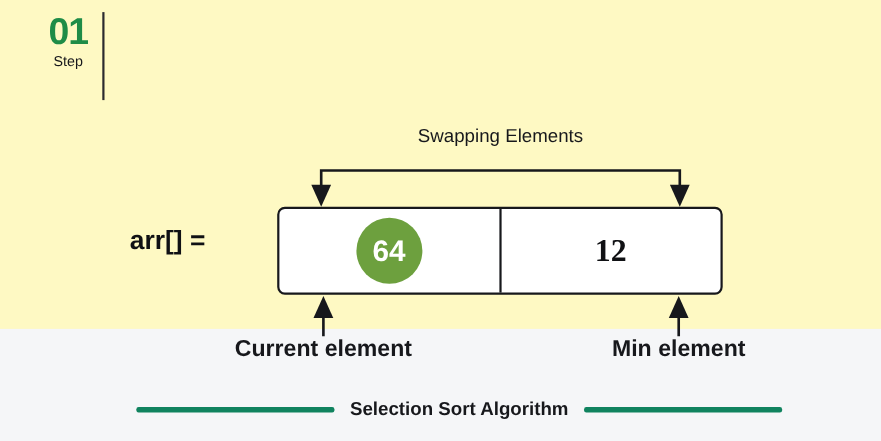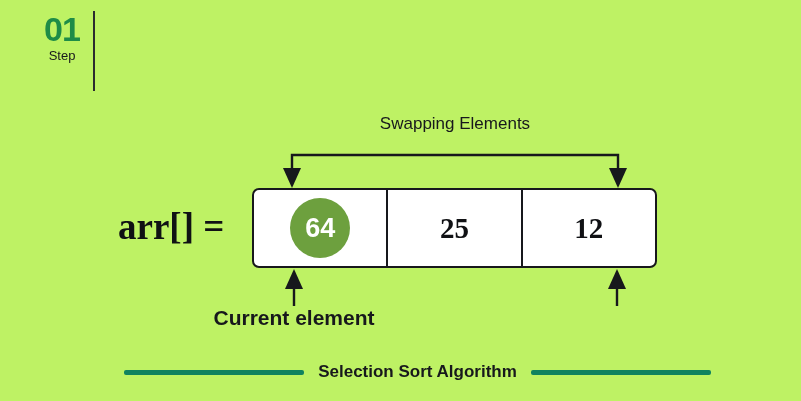--- a/index.html
+++ b/index.html
@@ -9,22 +9,22 @@
   body {
     width: 801px;
     height: 401px;
     background: #f5f6f8;
     font-family: "Liberation Sans", sans-serif;
     overflow: hidden;
   }
   #canvas {
     position: relative;
     width: 801px;
-    height: 401px;
-    background: #bef264;
+    height: 299px;
+    background: #fef9c3;
   }
 
   
   .step-badge {
     position: absolute;
     left: 34px;
     top: 12px;
     width: 56px;
     text-align: center;
   }
@@ -74,25 +74,24 @@
     position: absolute;
     left: 270px;
     top: 144px;
   }
 
   
   .array-label {
     position: absolute;
     left: 118px;
     top: 205px;
-    font-size: 37px;
+    font-size: 24px;
     font-weight: bold;
     color: #101114;
     letter-spacing: 0px;
-    font-family: Liberation Serif, serif;
   }
   .array-box {
     position: absolute;
     left: 252px;
     top: 188px;
     width: 405px;
     height: 80px;
     box-sizing: border-box;
     border: 2.5px solid #17181c;
     border-radius: 7px;
@@ -216,23 +215,20 @@
 
   <div class="array-label">arr[] =</div>
 
   <div class="array-box">
 
     <div class="cell is-current">
       <span class="marker-fill"></span>
       <span class="cell-value">64</span>
     </div>
 
-    <div class="cell">
-      <span class="cell-value">25</span>
-    </div>
 
     <div class="cell">
       <span class="cell-value">12</span>
     </div>
 
 
 
   </div>
 
   <div class="callout-arrow" style="left:280px; top:268px;">
@@ -243,20 +239,21 @@
   </div>
 
   <div class="callout-arrow" style="left:603px; top:268px;">
     <svg width="28" height="38" viewBox="0 0 28 38" xmlns="http://www.w3.org/2000/svg">
       <path d="M14 38 L14 14" fill="none" stroke="#17181c" stroke-width="2.4"></path>
       <path d="M14 1 L5 21 L23 21 Z" fill="#17181c"></path>
     </svg>
   </div>
 
   <div class="callout-label" id="current-label">Current element</div>
+  <div class="callout-label" id="min-label">Min element</div>
 
   <div class="footer">
     <div class="footer-rule left"></div>
     <div class="footer-title">Selection Sort Algorithm</div>
     <div class="footer-rule right"></div>
   </div>
 
 </div>
 
 </body></html>

